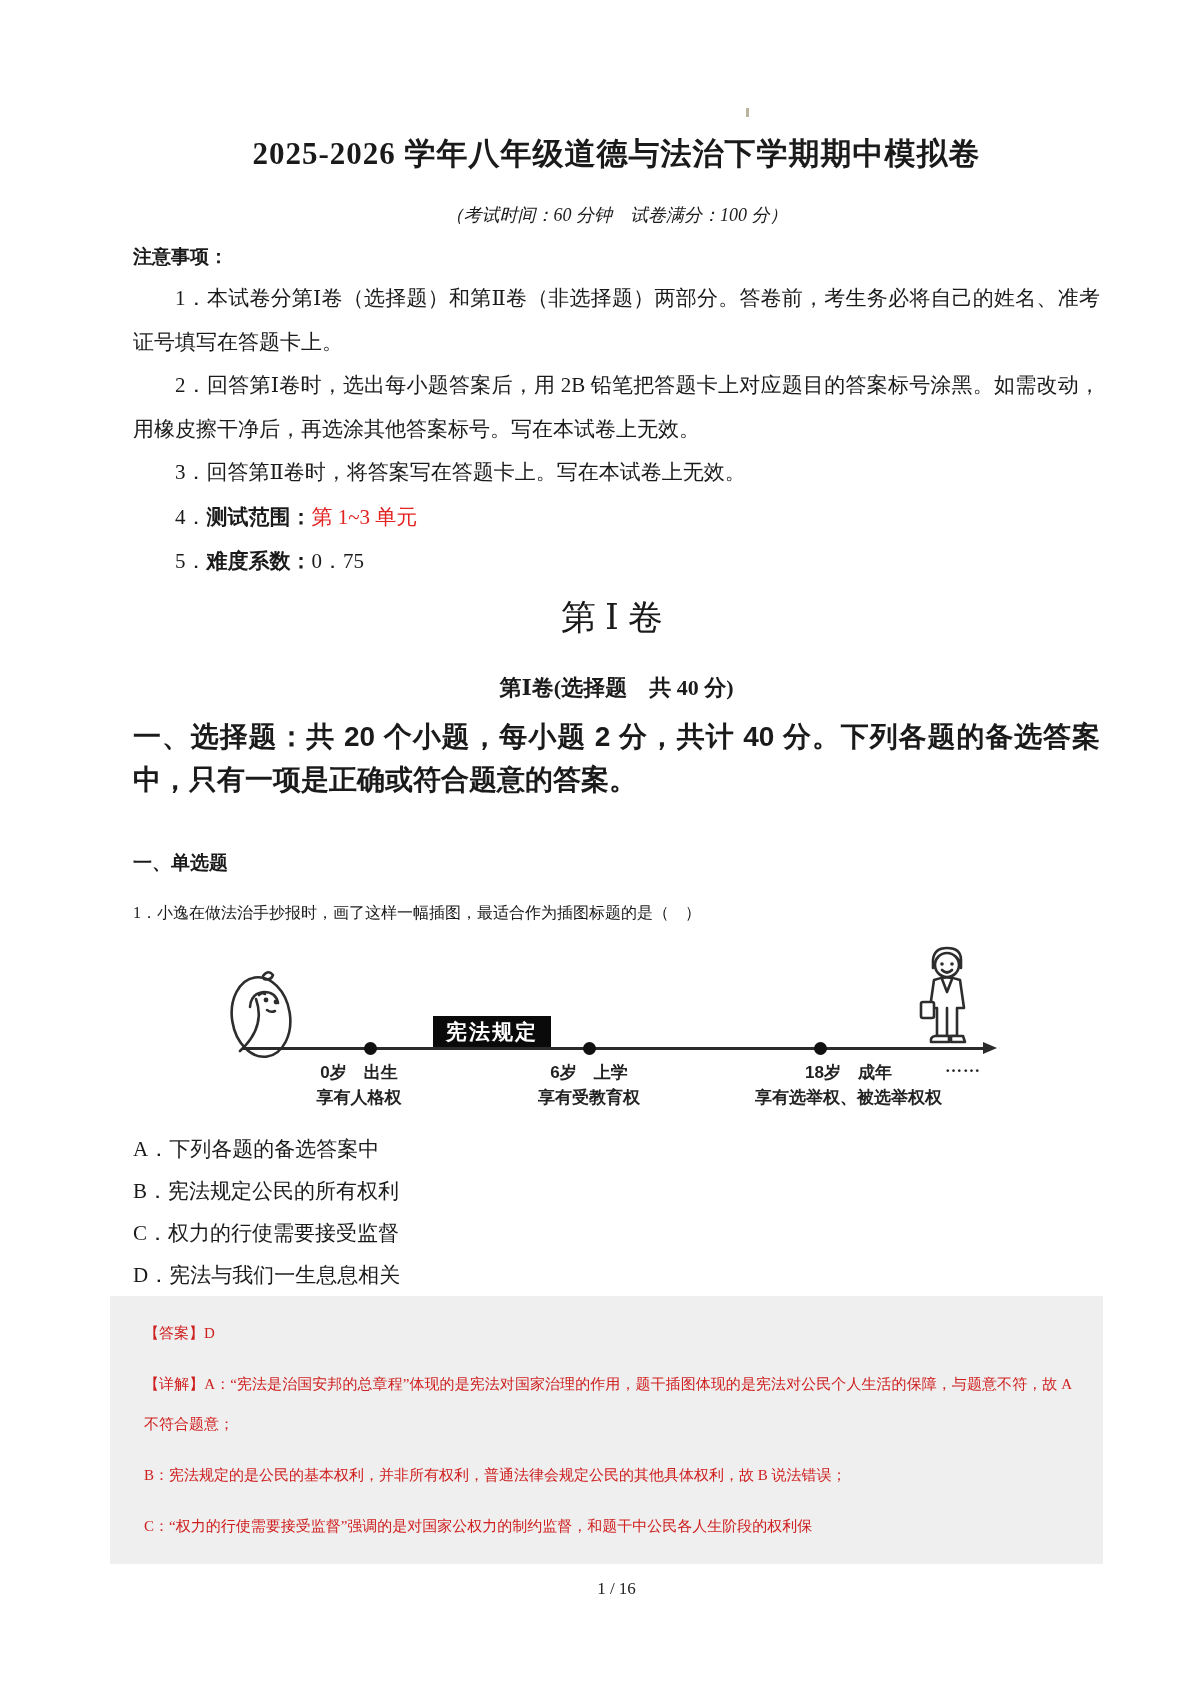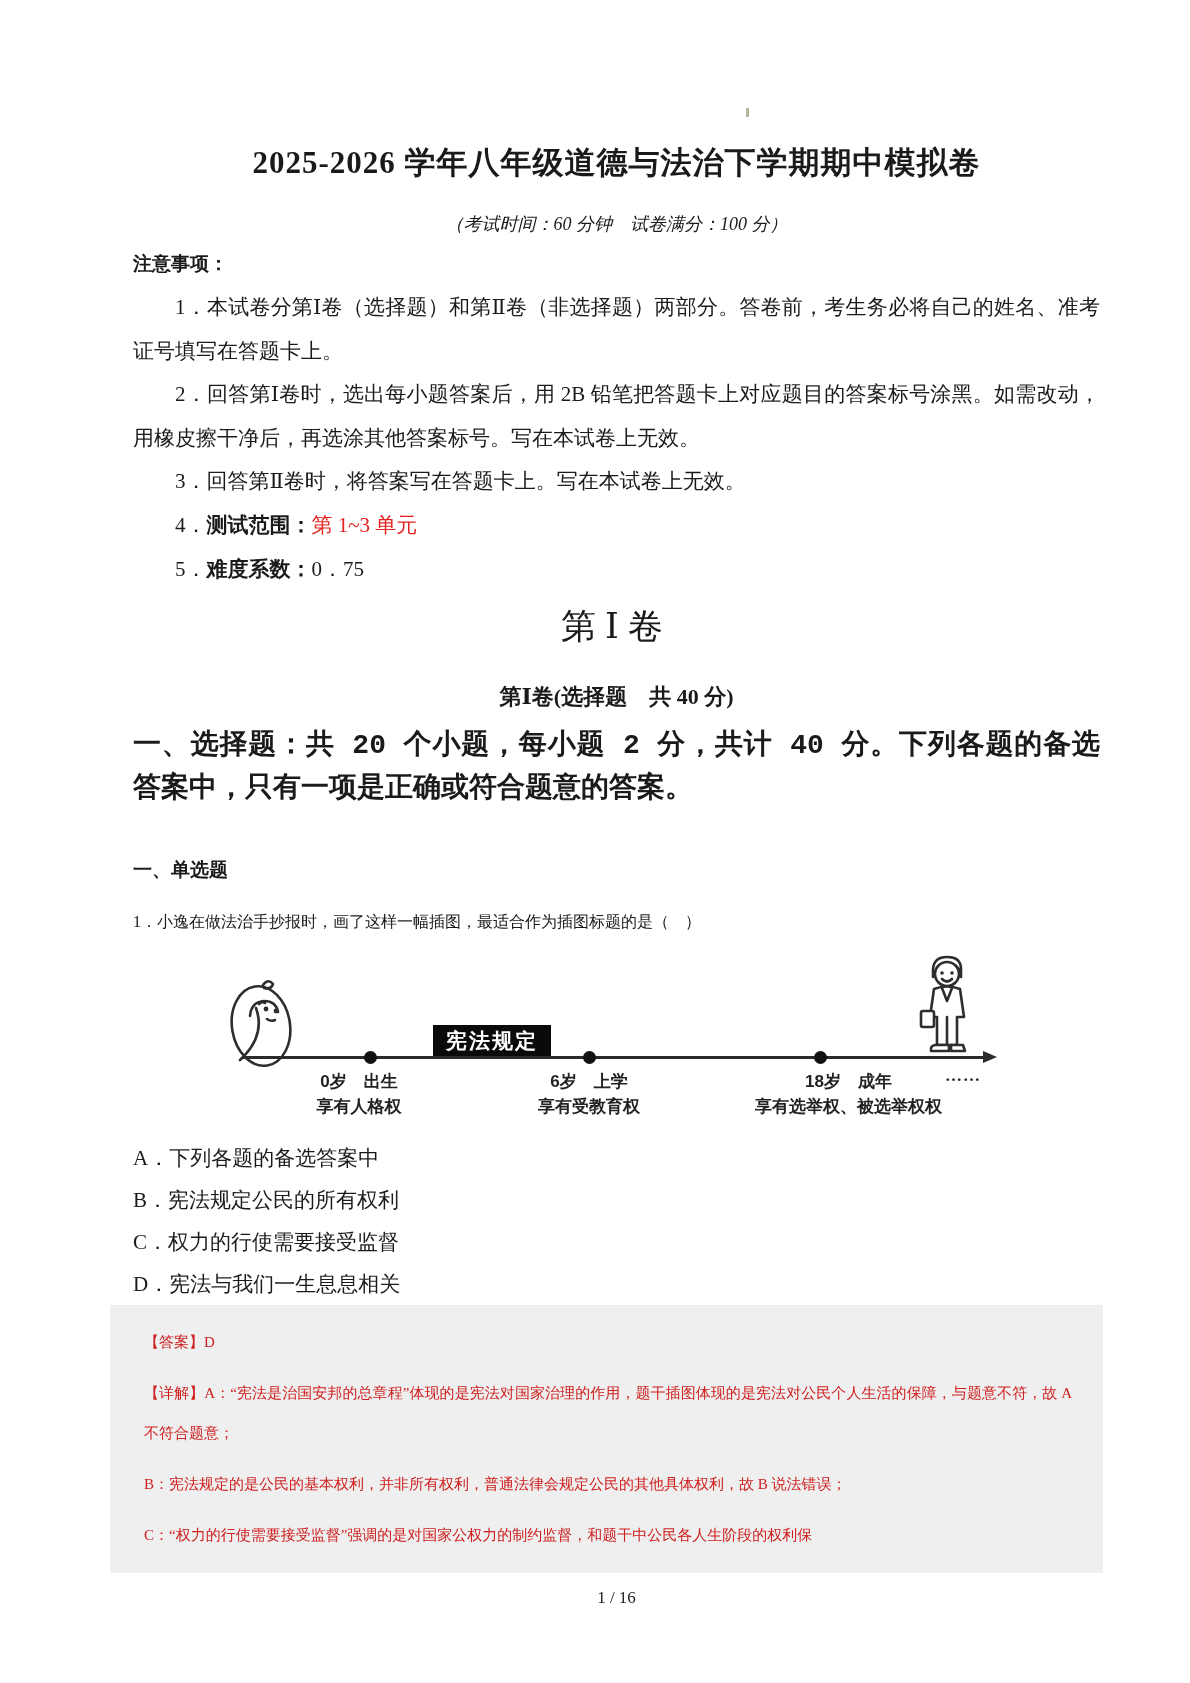--- a/index.html
+++ b/index.html
@@ -5,23 +5,23 @@
   html,body{margin:0;padding:0;background:#fff;}
   .page{
     position:relative;
     width:1190px;height:1683px;
     margin:0 auto;
     background:#fff;
     overflow:hidden;
     font-family:"Liberation Serif","DejaVu Serif",serif;
     color:#1a1a1a;
     box-sizing:border-box;
-    padding:12px 90px 0 133px;
-  }
-  .sans{font-family:Liberation Mono, monospace;}
+    padding:3px 90px 0 133px;
+  }
+  .sans{font-family:Liberation Sans, sans-serif;}
   .b{font-weight:bold;}
   .red{color:var(--range-red,#e32222);}
 
   .stray-mark{position:absolute;left:746px;top:108px;width:3px;height:9px;background:#b9b49e;}
 
   .doc-title{
     margin:126px 0 0 0;
     text-align:center;
     font-size:31px;line-height:50px;font-weight:bold;
     letter-spacing:1px;

